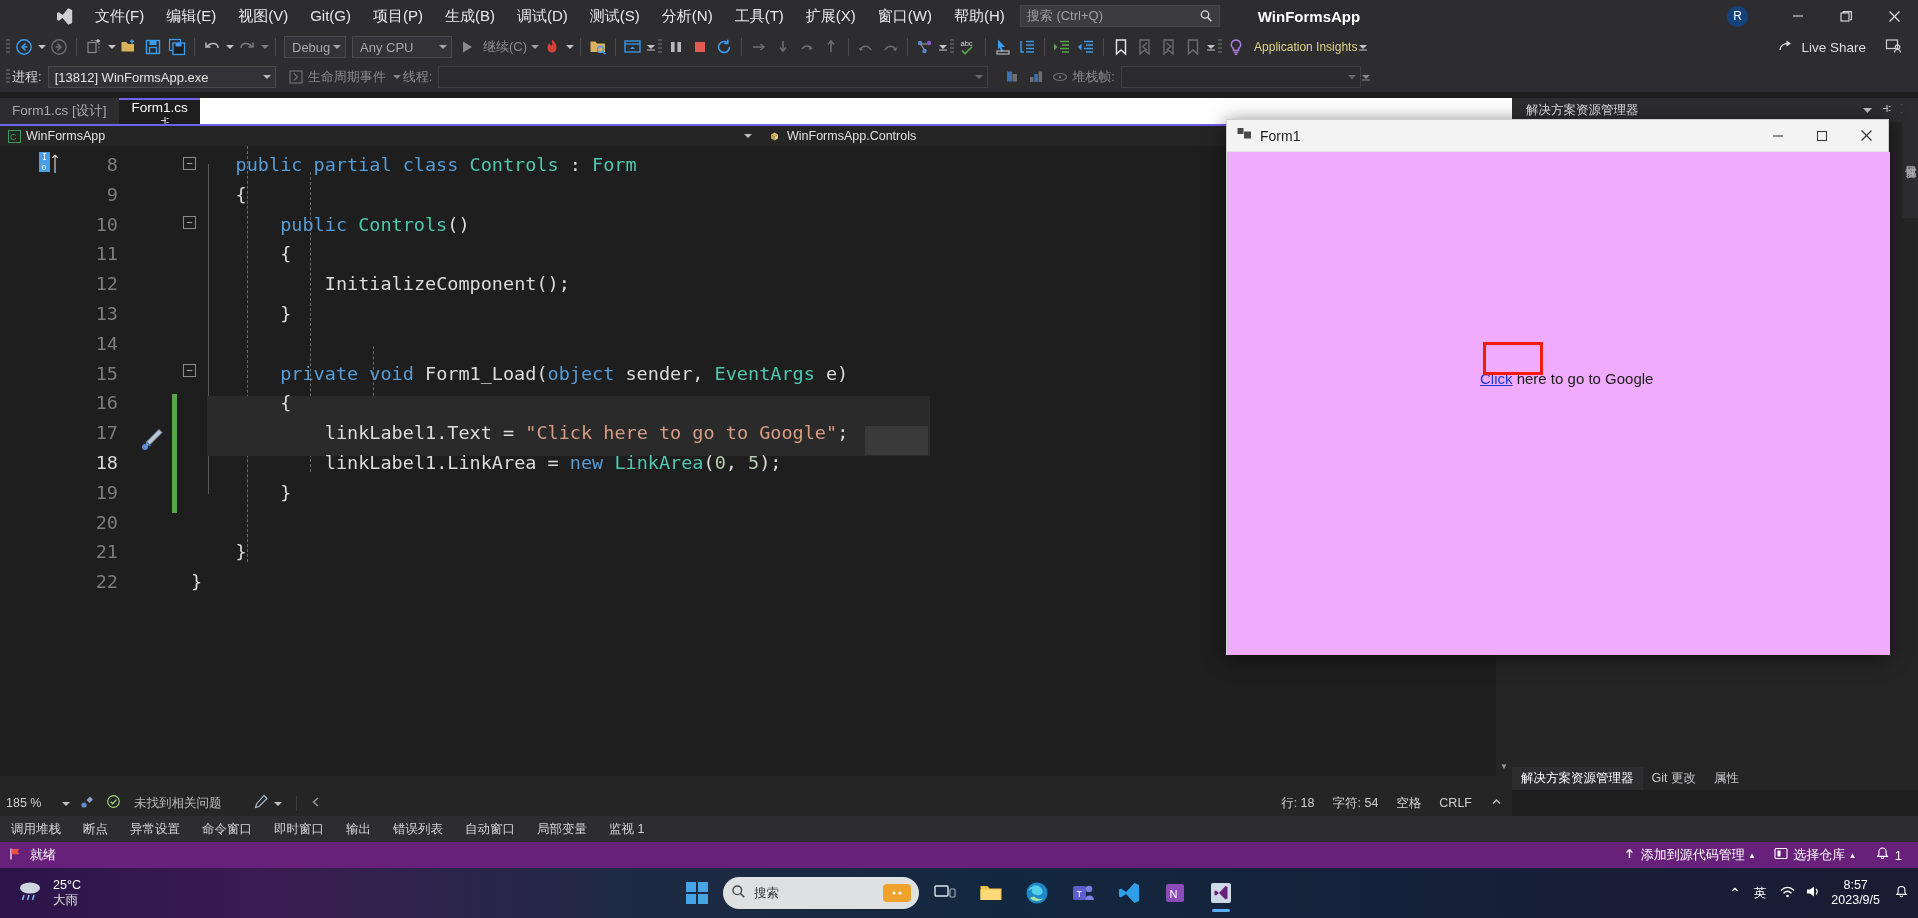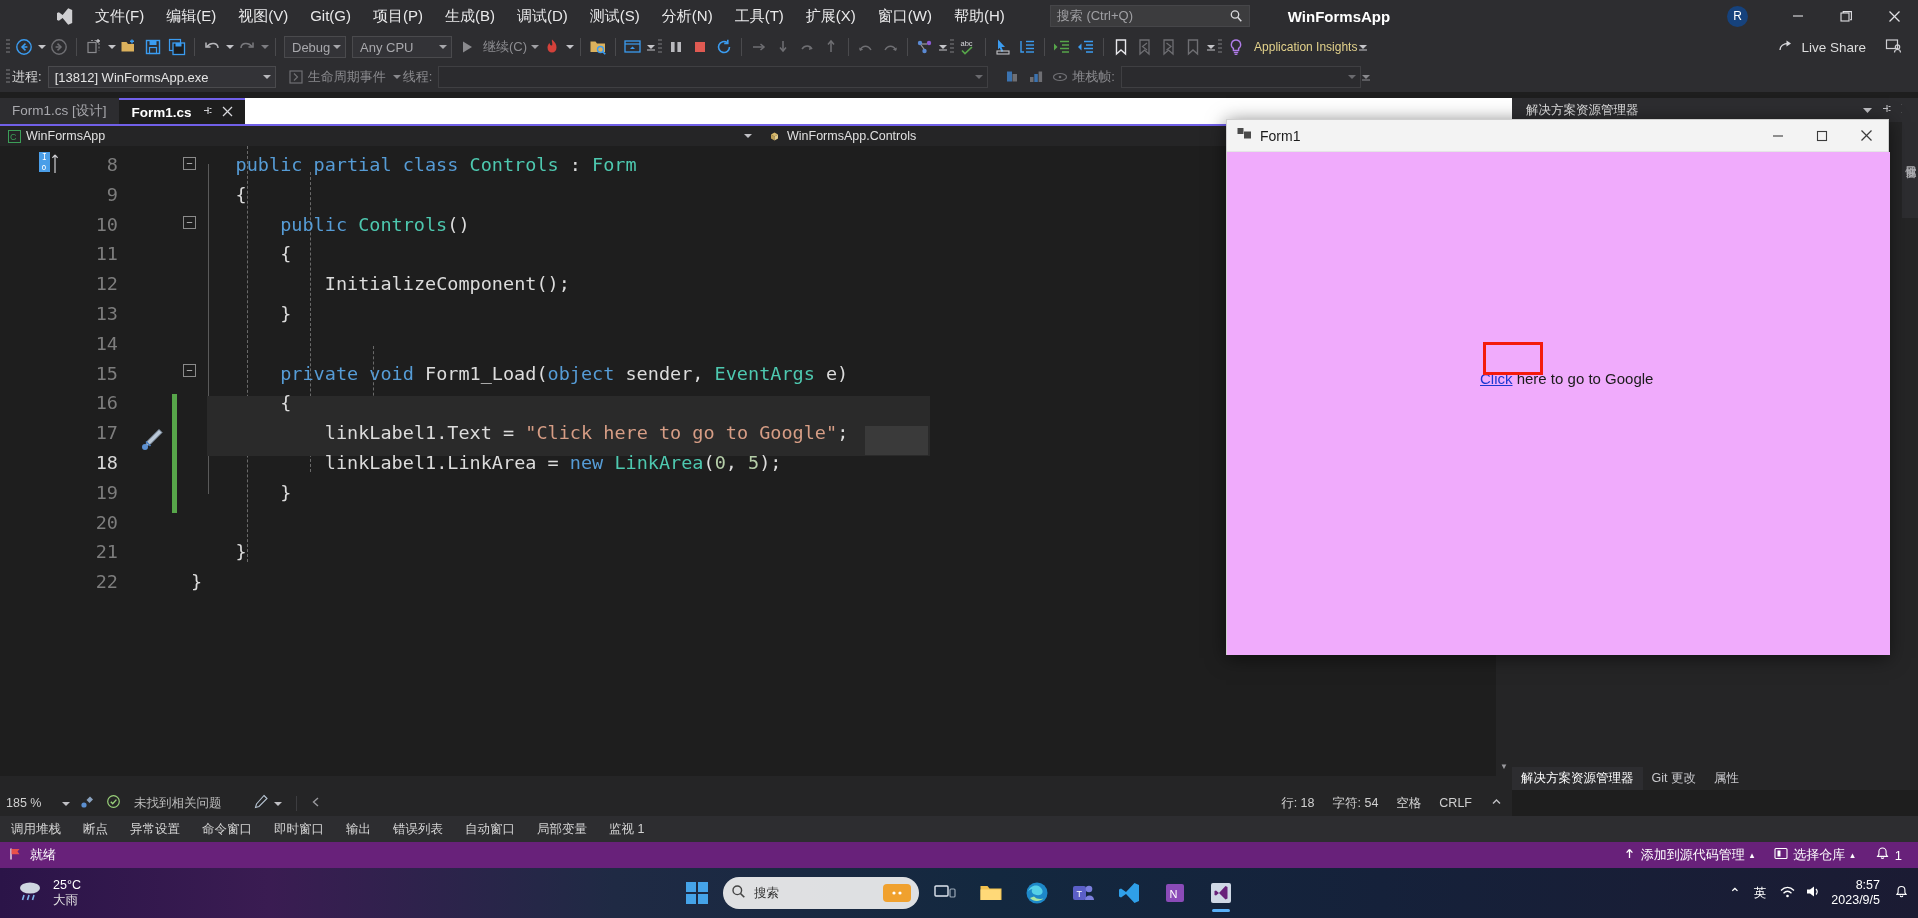--- a/index.html
+++ b/index.html
@@ -17,21 +17,21 @@
     position: absolute; left: 0; top: 0; width: 1918px; height: 32px;
     background: #2d2d30; display: flex; align-items: center; padding-left: 44px;
   }
   .vs-logo { width: 40px; height: 32px; display: flex; align-items: center; justify-content: center; }
   .menu { display: flex; align-items: center; height: 32px; }
   .menu-item {
     font-size: 15px; color: #e9e9ea; padding: 0 11px; height: 32px;
     line-height: 32px; white-space: nowrap; cursor: default;
   }
   .searchbox {
-    margin-left: 34px; width: 200px; height: 22px; background: #3c3c3e;
+    margin-left: 4px; width: 200px; height: 22px; background: #3c3c3e;
     border: 1px solid #464649; display: flex; align-items: center;
     padding: 0 6px; position: relative;
   }
   .searchbox .ph { font-size: 13px; color: #a0a0a4; white-space: nowrap; }
   .searchbox .sicon { position: absolute; right: 6px; top: 3px; }
   .apptitle {
     margin-left: 38px; font-size: 15px; font-weight: bold; color: #fff; white-space: nowrap;
   }
   .tb-right { position: absolute; right: 0; top: 0; height: 32px; display: flex; align-items: center; }
   .avatar {
@@ -81,22 +81,22 @@
   
   .tabstrip {
     position: absolute; left: 0; top: 98px; width: 1512px; height: 26px;
     background: #ffffff; display: flex; align-items: flex-end;
   }
   .tab {
     height: 26px; display: flex; align-items: center; padding: 0 12px;
     font-size: 13.5px; color: #a8a8ad; background: #2d2d30; white-space: nowrap;
   }
   .tab.active {
-    background: #1e1e1e; color: #fff; font-weight: bold;
-    border-top: 2px solid #7160e8; padding-left: 13px;
+    background: #1e1e1e; color: #fff; font-weight: normal;
+    border-top: 2px solid #7160e8; padding-left: 13px; flex-direction: column;
   }
   .tab .pin { margin-left: 10px; color: #c5c5c9; font-size: 12px; }
   .tab .x { margin-left: 9px; color: #c5c5c9; font-size: 13px; }
   .tabstrip-under { position: absolute; left: 0; top: 124px; width: 1512px; height: 2px; background: #7160e8; }
 
   
   .breadcrumb {
     position: absolute; left: 0; top: 126px; width: 1512px; height: 20px;
     background: #252526; display: flex; align-items: center; font-size: 12.5px; color: #e0e0e0;
   }
@@ -229,21 +229,21 @@
     display: flex; align-items: center; padding: 0 8px; gap: 8px;
   }
   .tb-search .s { font-size: 12.5px; color: #333; }
   .tb-search .pill { margin-left: auto; width: 28px; height: 18px; border-radius: 4px; background: #f0a12e; display:flex; align-items:center; justify-content:center; }
   .tbicon { width: 40px; height: 40px; display: flex; align-items: center; justify-content: center; position: relative; }
   .tbicon.active::after {
     content: ""; position: absolute; bottom: 1px; left: 50%; transform: translateX(-50%);
     width: 18px; height: 3px; border-radius: 2px; background: #5ab0f7;
   }
   .tray { position: absolute; right: 8px; display: flex; align-items: center; gap: 9px; color: #fff; font-size: 12.5px; }
-  .clock { text-align: right; line-height: 15px; font-size: 12.5px; color: #fff; }
+  .clock { text-align: center; line-height: 15px; font-size: 12.5px; color: #fff; }
 </style>
 </head>
 <body>
 
 <div id="app">
 
   <div class="titlebar">
     <div class="vs-logo">
       <svg width="19" height="19" viewBox="0 0 19 19">
           <path d="M13.2 1.3 7.6 8.1 3.9 5.2 2 6.1v6.8l1.9.9 3.7-2.9 5.6 6.8 4-1.7V3z" fill="#cfcfd2"></path>

